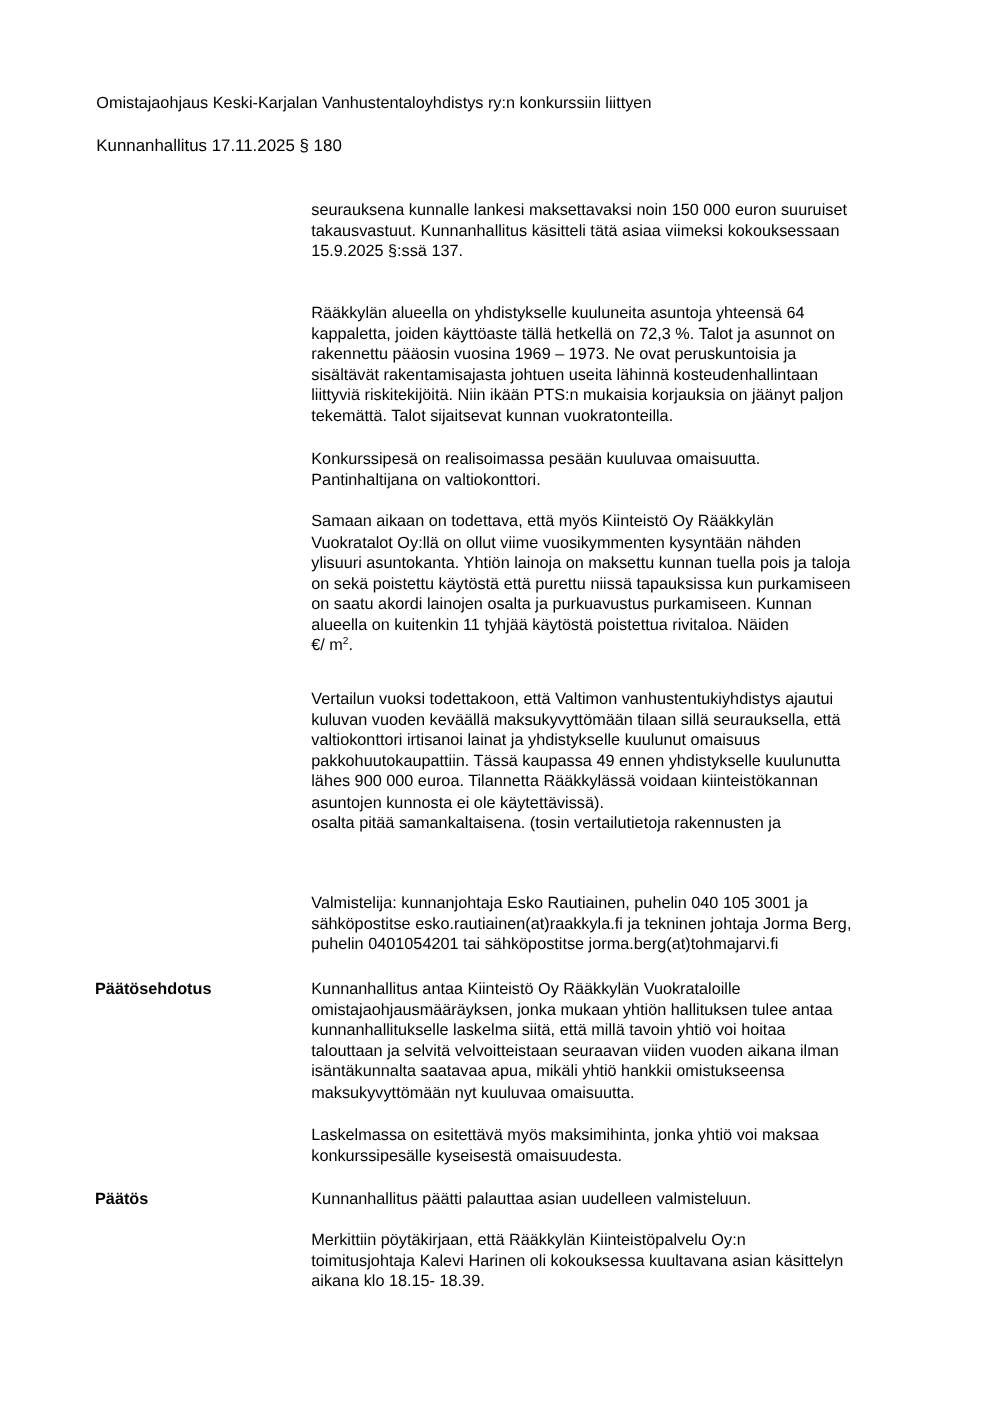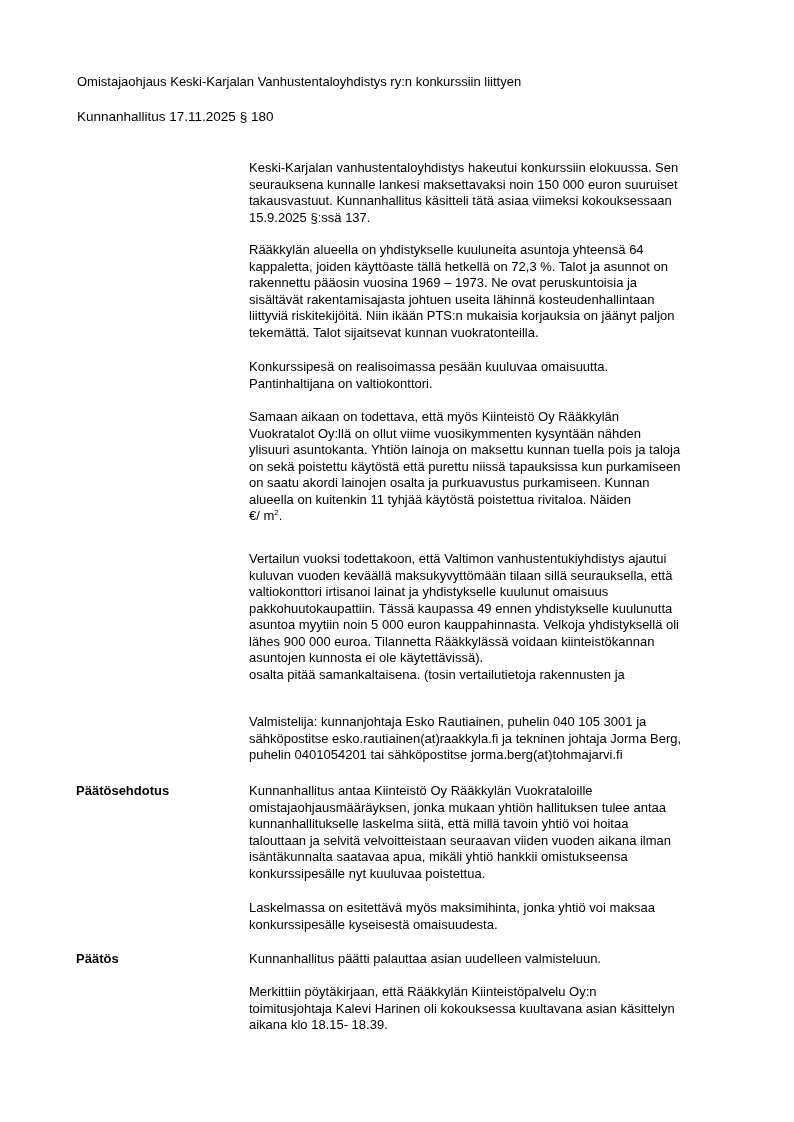--- a/index.html
+++ b/index.html
@@ -26,21 +26,20 @@
     }
     sup { font-size: 8px; line-height: 0; vertical-align: 5px; }
   </style>
 </head>
 <body>
 
 <div class="title">Omistajaohjaus Keski-Karjalan Vanhustentaloyhdistys ry:n konkurssiin liittyen</div>
 <div class="meeting">Kunnanhallitus 17.11.2025 § 180</div>
 
 <div class="para" style="top:160px">
-  <span class="ln">Keski-Karjalan vanhustentaloyhdistys hakeutui konkurssiin elokuussa. Sen</span>
   <span class="ln">seurauksena kunnalle lankesi maksettavaksi noin 150 000 euron suuruiset</span>
   <span class="ln">takausvastuut. Kunnanhallitus käsitteli tätä asiaa viimeksi kokouksessaan</span>
   <span class="ln">15.9.2025 §:ssä 137.</span>
 </div>
 
 <div class="para" style="top:242px">
   <span class="ln">Rääkkylän alueella on yhdistykselle kuuluneita asuntoja yhteensä 64</span>
   <span class="ln">kappaletta, joiden käyttöaste tällä hetkellä on 72,3 %. Talot ja asunnot on</span>
   <span class="ln">rakennettu pääosin vuosina 1969 – 1973. Ne ovat peruskuntoisia ja</span>
   <span class="ln">sisältävät rakentamisajasta johtuen useita lähinnä kosteudenhallintaan</span>
@@ -61,40 +60,39 @@
   <span class="ln">on saatu akordi lainojen osalta ja purkuavustus purkamiseen. Kunnan</span>
   <span class="ln">alueella on kuitenkin 11 tyhjää käytöstä poistettua rivitaloa. Näiden</span>
   <span class="ln"><span>€/ m</span><sup>2</sup><span>.</span></span>
 </div>
 
 <div class="para" style="top:551px">
   <span class="ln">Vertailun vuoksi todettakoon, että Valtimon vanhustentukiyhdistys ajautui</span>
   <span class="ln">kuluvan vuoden keväällä maksukyvyttömään tilaan sillä seurauksella, että</span>
   <span class="ln">valtiokonttori irtisanoi lainat ja yhdistykselle kuulunut omaisuus</span>
   <span class="ln">pakkohuutokaupattiin. Tässä kaupassa 49 ennen yhdistykselle kuulunutta</span>
-  <span class="ln">asuntoa myytiin noin 5 000 euron kauppahinnasta. Velkoja yhdistyksellä oli</span>
   <span class="ln">lähes 900 000 euroa. Tilannetta Rääkkylässä voidaan kiinteistökannan</span>
   <span class="ln">asuntojen kunnosta ei ole käytettävissä).</span>
   <span class="ln">osalta pitää samankaltaisena. (tosin vertailutietoja rakennusten ja</span>
 </div>
 
 <div class="para" style="top:714px">
   <span class="ln">Valmistelija: kunnanjohtaja Esko Rautiainen, puhelin 040 105 3001 ja</span>
   <span class="ln">sähköpostitse esko.rautiainen(at)raakkyla.fi ja tekninen johtaja Jorma Berg,</span>
   <span class="ln">puhelin 0401054201 tai sähköpostitse jorma.berg(at)tohmajarvi.fi</span>
 </div>
 
 <div class="label" style="top:783px">Päätösehdotus</div>
 <div class="para" style="top:783px">
   <span class="ln">Kunnanhallitus antaa Kiinteistö Oy Rääkkylän Vuokrataloille</span>
   <span class="ln">omistajaohjausmääräyksen, jonka mukaan yhtiön hallituksen tulee antaa</span>
   <span class="ln">kunnanhallitukselle laskelma siitä, että millä tavoin yhtiö voi hoitaa</span>
   <span class="ln">talouttaan ja selvitä velvoitteistaan seuraavan viiden vuoden aikana ilman</span>
   <span class="ln">isäntäkunnalta saatavaa apua, mikäli yhtiö hankkii omistukseensa</span>
-  <span class="ln">konkurssipesälle nyt kuuluvaa poistettua.</span>
+  <span class="ln">maksukyvyttömään nyt kuuluvaa omaisuutta.</span>
 </div>
 
 <div class="para" style="top:900px">
   <span class="ln">Laskelmassa on esitettävä myös maksimihinta, jonka yhtiö voi maksaa</span>
   <span class="ln">konkurssipesälle kyseisestä omaisuudesta.</span>
 </div>
 
 <div class="label" style="top:951px">Päätös</div>
 <div class="para" style="top:951px">
   <span class="ln">Kunnanhallitus päätti palauttaa asian uudelleen valmisteluun.</span>

